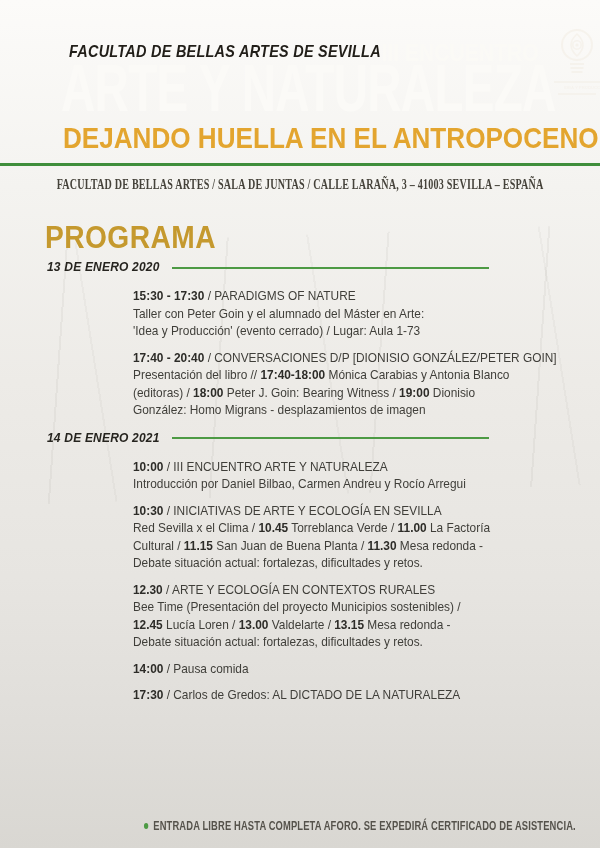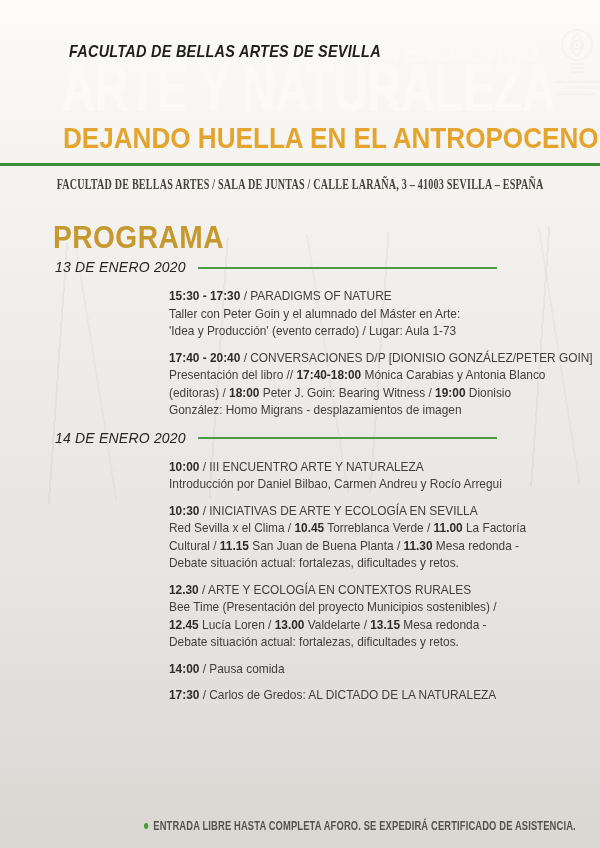--- a/index.html
+++ b/index.html
@@ -34,29 +34,29 @@
   .logo svg{display:block;margin:0 auto;}
   .logo-cap-bar{height:2px;background:rgba(242,239,232,.65);margin:2px 8px;}
   .logo-cap-text{font-size:10px;font-weight:700;color:rgba(245,242,236,.9);white-space:nowrap;
     transform:scale(.42);transform-origin:50% 50%;height:6px;line-height:6px;}
   .green-rule{position:absolute;left:0;top:163px;width:600px;height:3px;background:var(--green,#3f8e3b);}
   
   .venue{position:absolute;left:0;top:166px;width:600px;display:flex;justify-content:center;font-family:Liberation Serif, serif;}
   .venue span{margin-top:11px;font-size:14px;font-weight:700;color:#45423a;letter-spacing:.3px;
     transform:scaleX(.72);transform-origin:50% 50%;white-space:nowrap;}
   
-  .content{position:absolute;left:12px;top:196px;width:540px;}
+  .content{position:absolute;left:4px;top:196px;width:540px;}
   .programa{margin:25px 0 5px 41px;font-size:32px;line-height:32px;font-weight:700;
     color:var(--gold-program,#c5992e);letter-spacing:.5px;transform:scaleX(.88);transform-origin:0 50%;width:230px;}
   .day{margin:0 55px 0 43px;}
   .day + .day{margin-top:10px;}
   .day-heading{display:flex;align-items:center;height:18px;}
-  .day-date{font-size:14px;font-weight:400;font-style:italic;color:#26241f;letter-spacing:.2px;white-space:nowrap;}
+  .day-date{font-size:12px;font-weight:700;font-style:italic;color:#26241f;letter-spacing:.2px;white-space:nowrap;}
   .day-rule{flex:1;height:2px;background:var(--green2,#4d9a44);margin-left:12px;margin-top:1px;}
-  .blocks{margin:11px 0 0 114px;}
+  .blocks{margin:11px 0 0 86px;}
   .block{margin-bottom:9px;}
   .sline{display:block;white-space:nowrap;font-size:13.5px;line-height:17.5px;color:#3f3e39;
     transform:scaleX(.88);transform-origin:0 50%;}
   .sline .b{font-weight:700;color:#2d2c28;}
   
   .footer{position:absolute;right:24px;bottom:15px;}
   .footer-inner{display:flex;align-items:center;gap:7px;transform:scaleX(.72);transform-origin:100% 50%;}
   .footer-bullet{width:6px;height:6px;border-radius:50%;background:var(--green2,#4d9a44);flex:none;}
   .footer-text{font-size:13px;font-weight:700;color:#55524b;letter-spacing:.2px;white-space:nowrap;}
 </style>
@@ -115,21 +115,21 @@
             <div class="sline"><span class="b">17:40 - 20:40</span><span> / CONVERSACIONES D/P [DIONISIO GONZÁLEZ/PETER GOIN]</span></div>
             <div class="sline"><span>Presentación del libro // </span><span class="b">17:40-18:00</span><span> Mónica Carabias y Antonia Blanco</span></div>
             <div class="sline"><span>(editoras) / </span><span class="b">18:00</span><span> Peter J. Goin: Bearing Witness / </span><span class="b">19:00</span><span> Dionisio</span></div>
             <div class="sline"><span>González: Homo Migrans - desplazamientos de imagen</span></div>
           </div>
         </div>
     </div>
 
     <div class="day">
       <div class="day-heading">
-        <span class="day-date">14 DE ENERO 2020</span>
+        <span class="day-date">14 DE ENERO 2021</span>
         <div class="day-rule"></div>
       </div>
       <div class="blocks">
           <div class="block">
             <div class="sline"><span class="b">10:00</span><span> / III ENCUENTRO ARTE Y NATURALEZA</span></div>
             <div class="sline"><span>Introducción por Daniel Bilbao, Carmen Andreu y Rocío Arregui</span></div>
           </div>
           <div class="block">
             <div class="sline"><span class="b">10:30</span><span> / INICIATIVAS DE ARTE Y ECOLOGÍA EN SEVILLA</span></div>
             <div class="sline"><span>Red Sevilla x el Clima / </span><span class="b">10.45</span><span> Torreblanca Verde / </span><span class="b">11.00</span><span> La Factoría</span></div>

